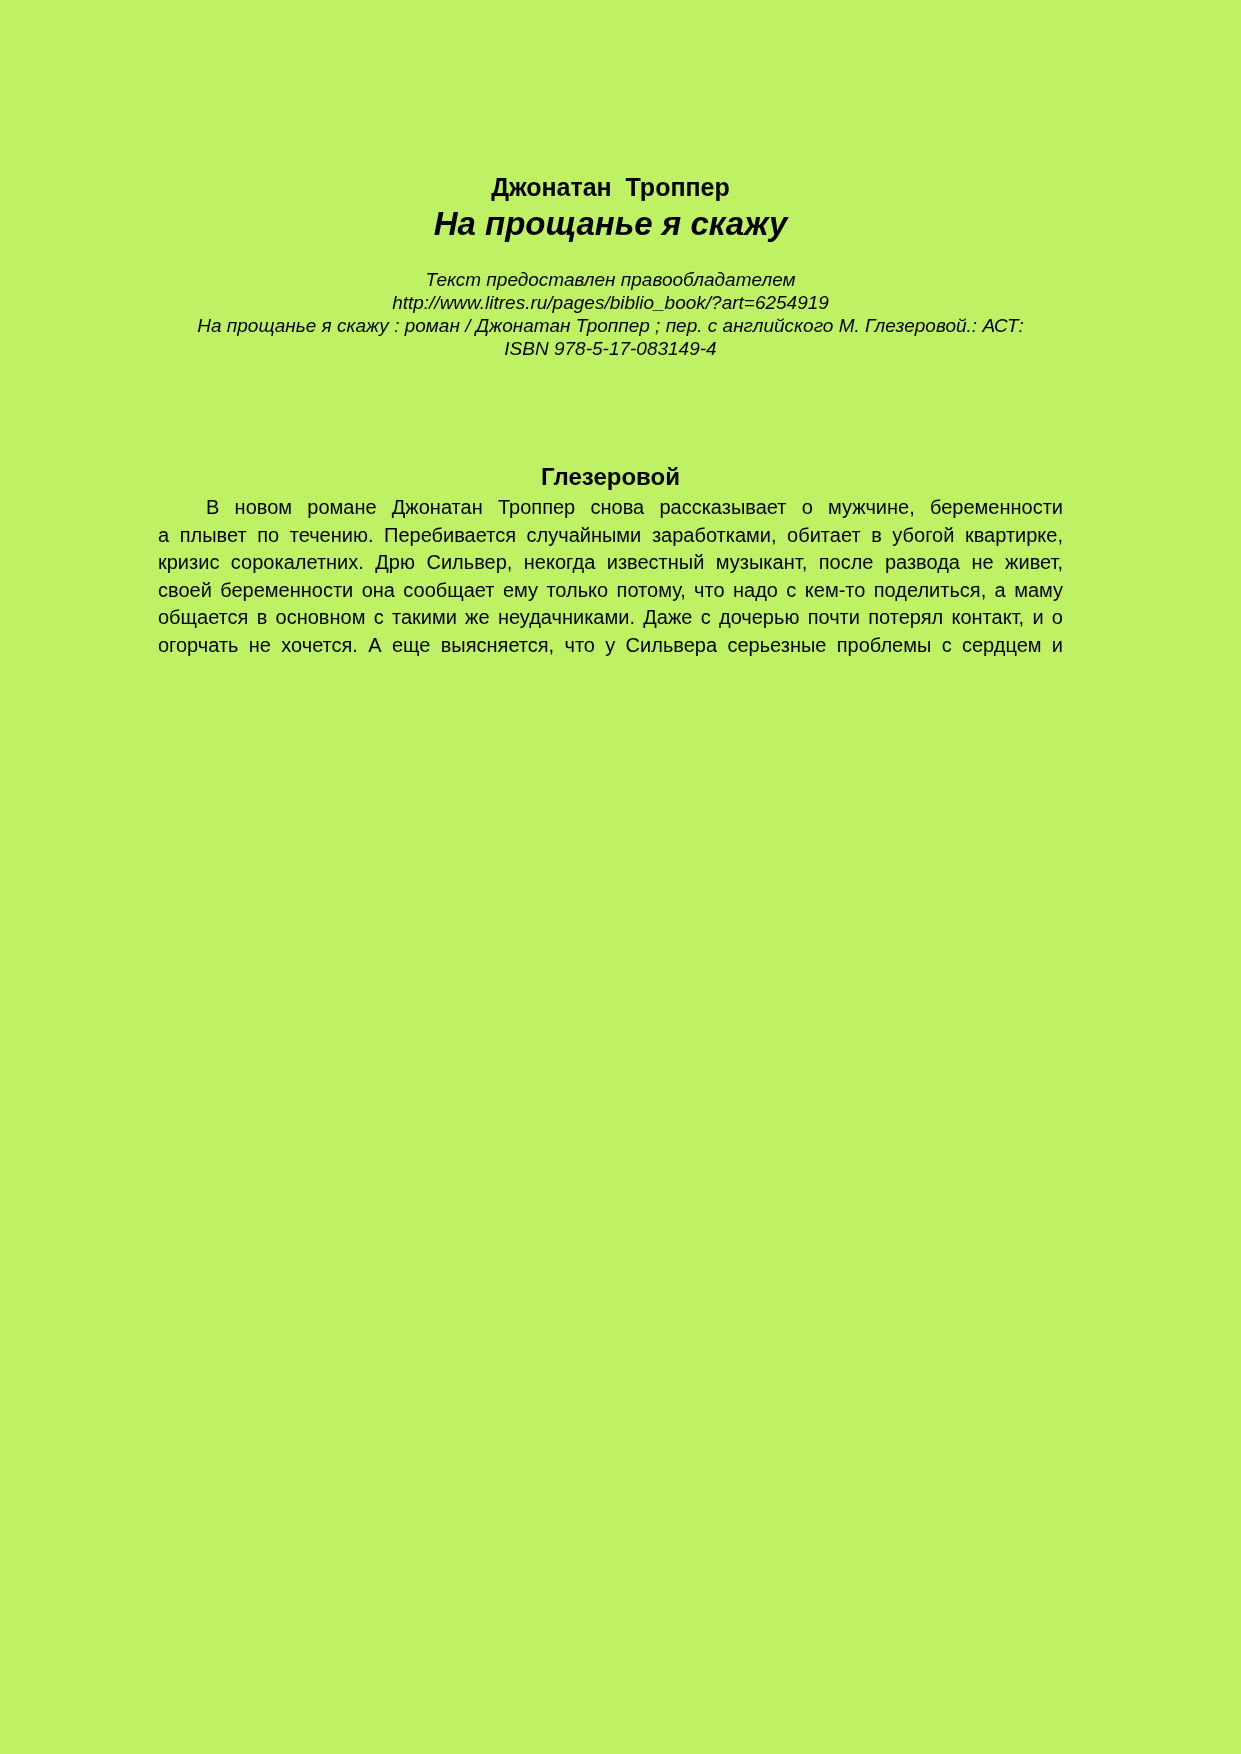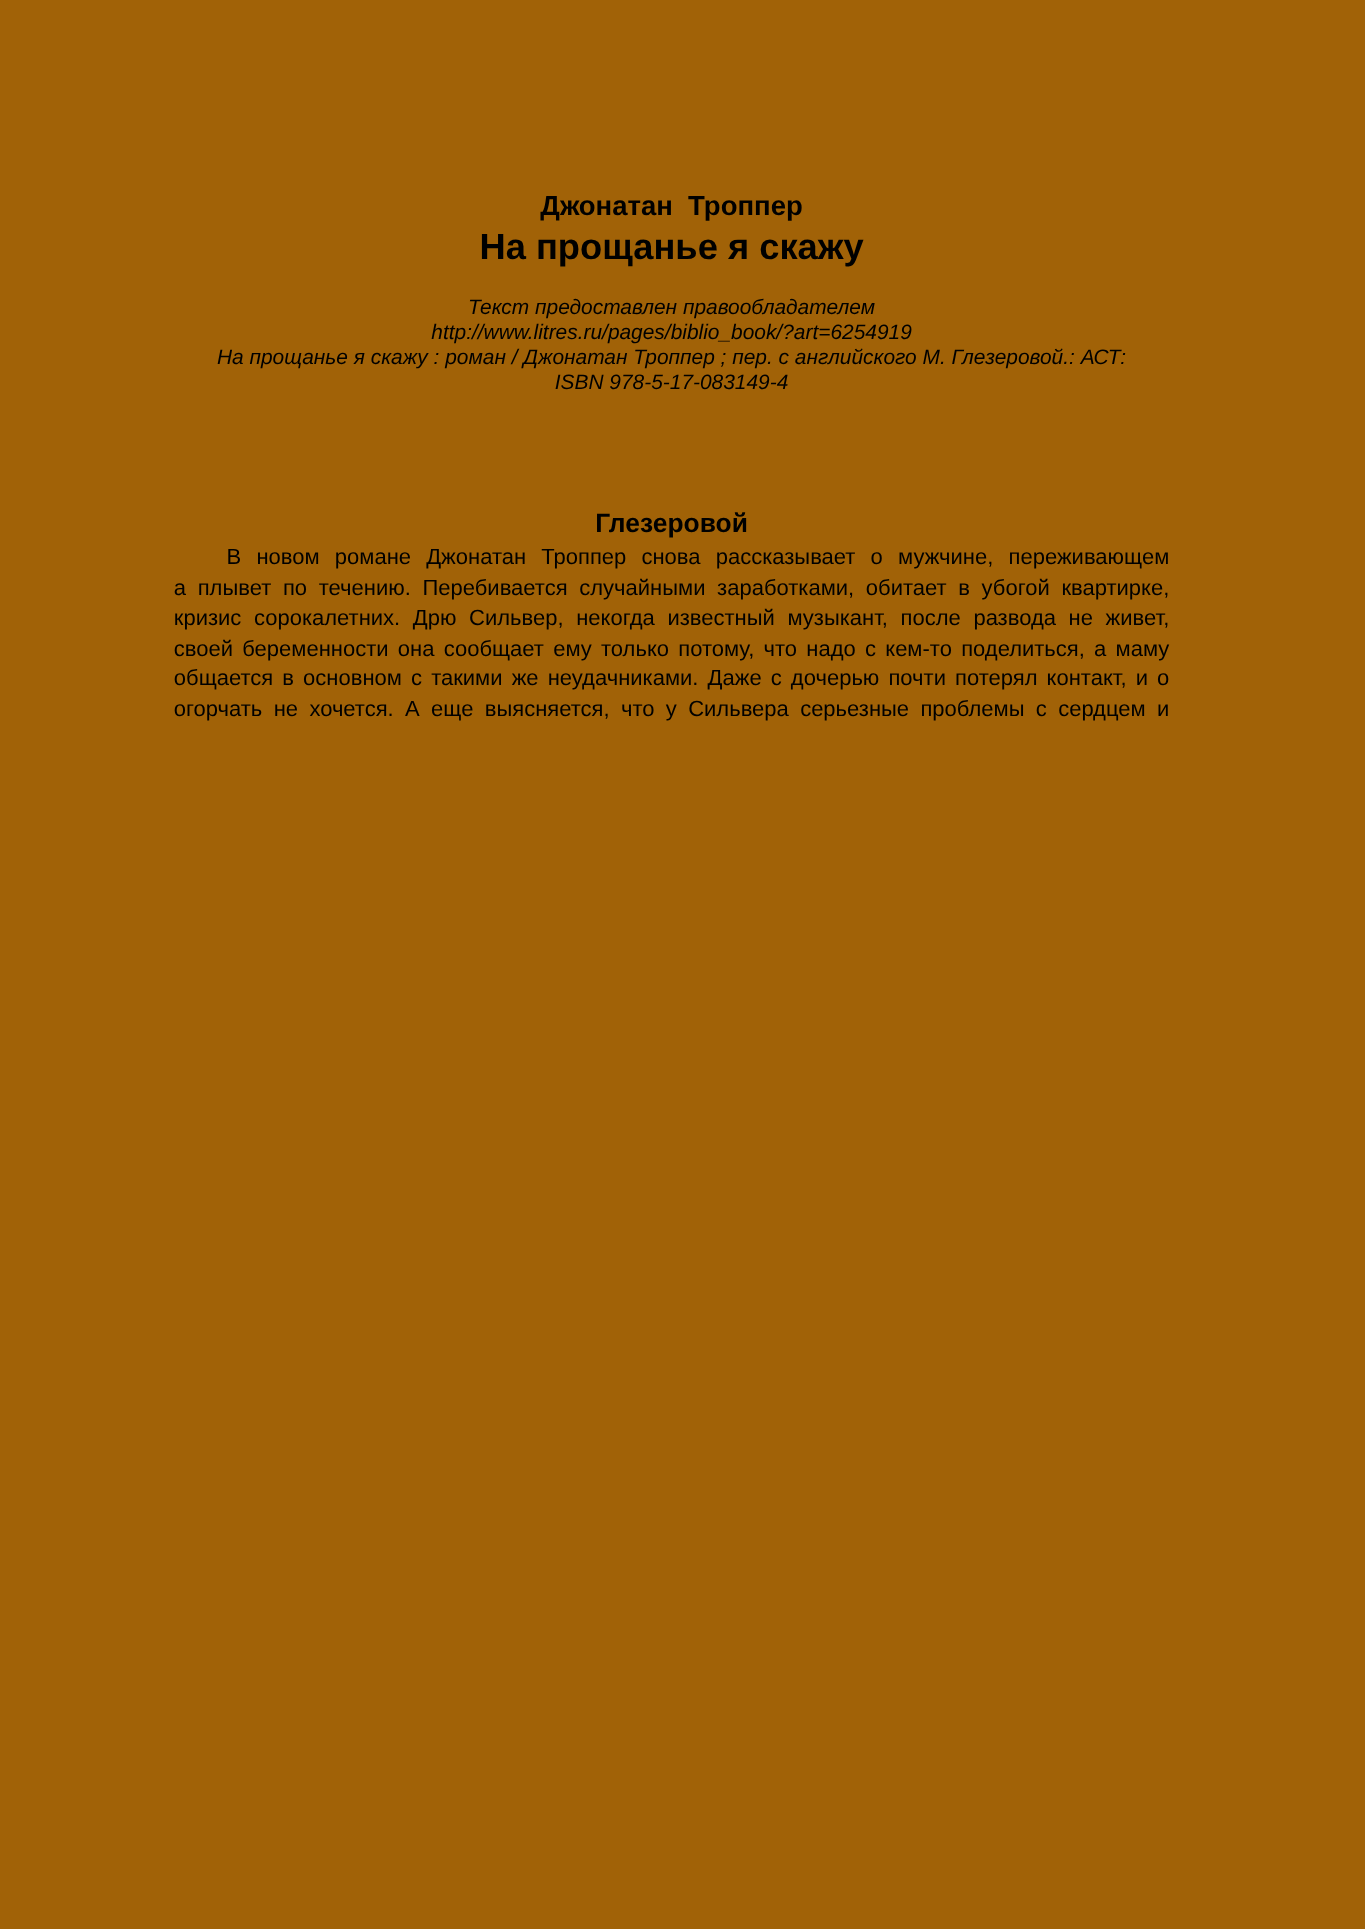--- a/index.html
+++ b/index.html
@@ -6,21 +6,21 @@
   html, body {
     margin: 0;
     padding: 0;
     background: #e8e8e8;
   }
   .page {
     position: relative;
     width: 1241px;
     height: 1754px;
     margin: 0 auto;
-    background: #a16207;
+    background: #bef264;
     color: #000000;
     font-family: "Liberation Sans", "DejaVu Sans", sans-serif;
     overflow: hidden;
   }
   .content-col {
     position: absolute;
     left: 158px;
     width: 905px;
   }
   
@@ -32,20 +32,21 @@
     font-size: 25px;
     font-weight: bold;
     line-height: 30px;
     white-space: pre;
   }
   .book-title {
     font-size: 33px;
     font-weight: bold;
     line-height: 40px;
     margin-top: 2px;
+    font-style: italic;
   }
   
   .citation-block {
     top: 268px;
     text-align: center;
     font-style: italic;
     font-size: 19px;
     line-height: 23px;
   }
   .citation-line {
@@ -88,21 +89,21 @@
   <div class="content-col citation-block">
     <div class="citation-line">Текст предоставлен правообладателем</div>
     <div class="citation-line">http://www.litres.ru/pages/biblio_book/?art=6254919</div>
     <div class="citation-line">На прощанье я скажу : роман / Джонатан Троппер ; пер. с английского М. Глезеровой.: АСТ:</div>
     <div class="citation-line">ISBN 978-5-17-083149-4</div>
   </div>
 
   <div class="content-col annotation-heading">Глезеровой</div>
 
   <div class="content-col annotation-body">
-    <div class="ann-line first">В новом романе Джонатан Троппер снова рассказывает о мужчине, переживающем</div>
+    <div class="ann-line first">В новом романе Джонатан Троппер снова рассказывает о мужчине, беременности</div>
     <div class="ann-line">а плывет по течению. Перебивается случайными заработками, обитает в убогой квартирке,</div>
     <div class="ann-line">кризис сорокалетних. Дрю Сильвер, некогда известный музыкант, после развода не живет,</div>
     <div class="ann-line">своей беременности она сообщает ему только потому, что надо с кем-то поделиться, а маму</div>
     <div class="ann-line">общается в основном с такими же неудачниками. Даже с дочерью почти потерял контакт, и о</div>
     <div class="ann-line">огорчать не хочется. А еще выясняется, что у Сильвера серьезные проблемы с сердцем и</div>
   </div>
 
 </div>
 
 </body></html>

